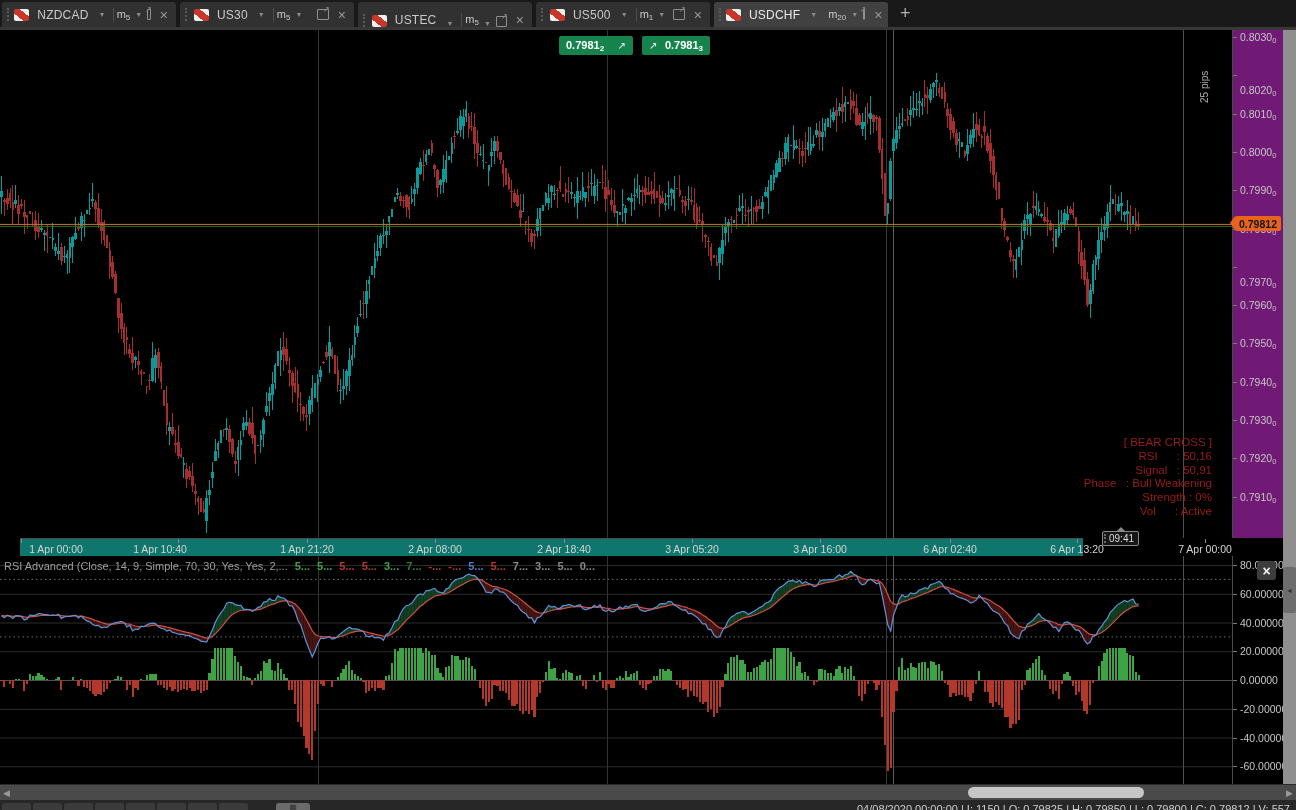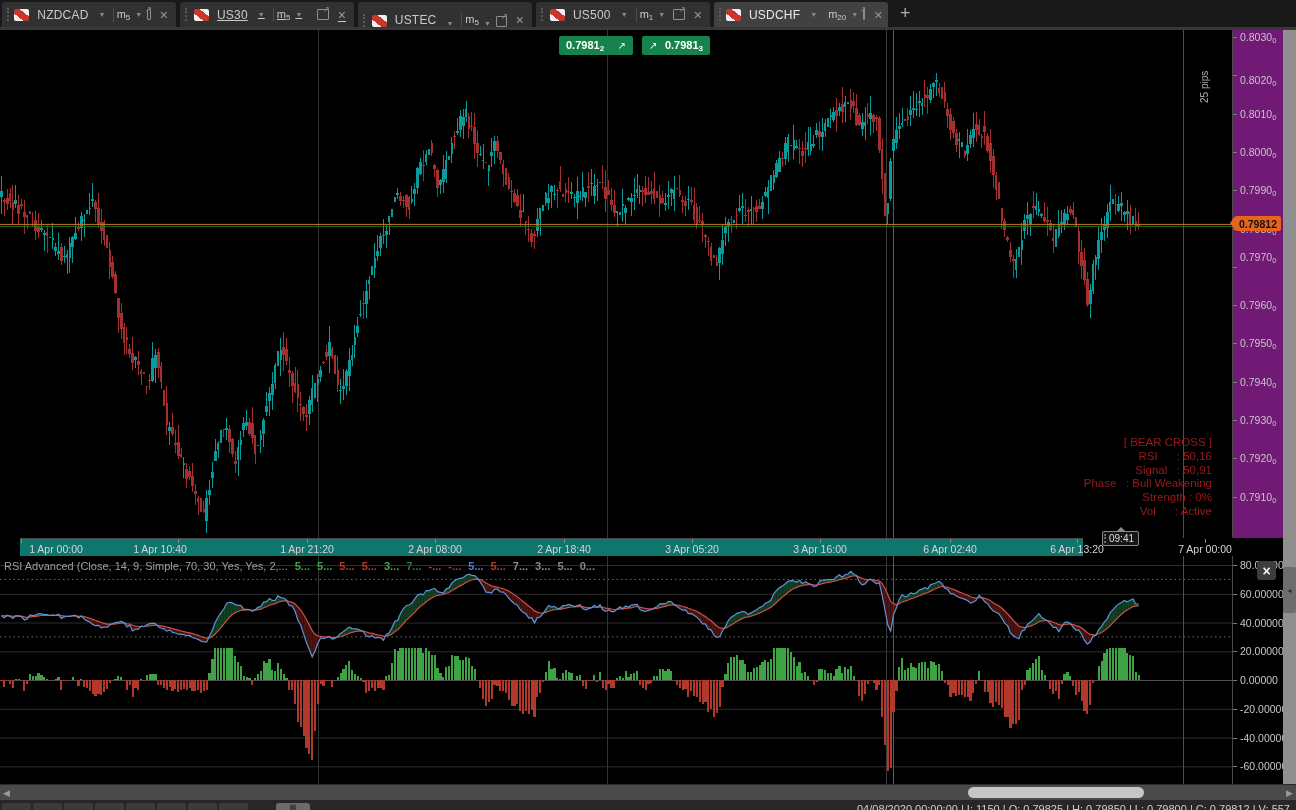--- a/index.html
+++ b/index.html
@@ -86,21 +86,21 @@
           <span class="tsym">NZDCAD</span>
           <span class="tcaret">▼</span>
           <span class="tdiv"></span>
           <span class="ttf">m<span class="sub">5</span></span>
           <span class="tcaret">▼</span>
           <span class="tpop">
             <span class="arr">↗</span>
           </span>
           <span class="tclose">×</span>
         </div>
-        <div class="tab" style="left: 180px; width: 174px; text-decoration: underline;">
+        <div class="tab" style="left: 180px; width: 174px;">
           <span class="tgrip"></span>
           <span class="tlogo"></span>
           <span class="tsym">US30</span>
           <span class="tcaret">▼</span>
           <span class="tdiv"></span>
           <span class="ttf">m<span class="sub">5</span></span>
           <span class="tcaret">▼</span>
           <span class="tpop">
             <span class="arr">↗</span>
           </span>
@@ -984,31 +984,31 @@
 RSI      : 50,16
 Signal   : 50,91
 Phase   : Bull Weakening
 Strength : 0%
 Vol      : Active</div>
 
   <div id="price-axis">
       <div class="ptick" style="top:7.0px"></div>
       <div class="pal" style="top:1.0px">0.8030<span class="sub">0</span></div>
       <div class="ptick" style="top:45.3px"></div>
-      <div class="pal" style="top:44px">0.8020<span class="sub">0</span></div>
+      <div class="pal" style="top:54px">0.8020<span class="sub">0</span></div>
       <div class="ptick" style="top:83.6px"></div>
       <div class="pal" style="top:77.6px">0.8010<span class="sub">0</span></div>
       <div class="ptick" style="top:121.9px"></div>
       <div class="pal" style="top:115.9px">0.8000<span class="sub">0</span></div>
       <div class="ptick" style="top:160.2px"></div>
       <div class="pal" style="top:154.2px">0.7990<span class="sub">0</span></div>
       <div class="ptick" style="top:198.5px"></div>
       <div class="pal" style="top:192.5px">0.7980<span class="sub">0</span></div>
       <div class="ptick" style="top:236.8px"></div>
-      <div class="pal" style="top:221px">0.7970<span class="sub">0</span></div>
+      <div class="pal" style="top:246px">0.7970<span class="sub">0</span></div>
       <div class="ptick" style="top:275.1px"></div>
       <div class="pal" style="top:269.1px">0.7960<span class="sub">0</span></div>
       <div class="ptick" style="top:313.4px"></div>
       <div class="pal" style="top:307.4px">0.7950<span class="sub">0</span></div>
       <div class="ptick" style="top:351.7px"></div>
       <div class="pal" style="top:345.7px">0.7940<span class="sub">0</span></div>
       <div class="ptick" style="top:390.0px"></div>
       <div class="pal" style="top:384.0px">0.7930<span class="sub">0</span></div>
       <div class="ptick" style="top:428.3px"></div>
       <div class="pal" style="top:422.3px">0.7920<span class="sub">0</span></div>

